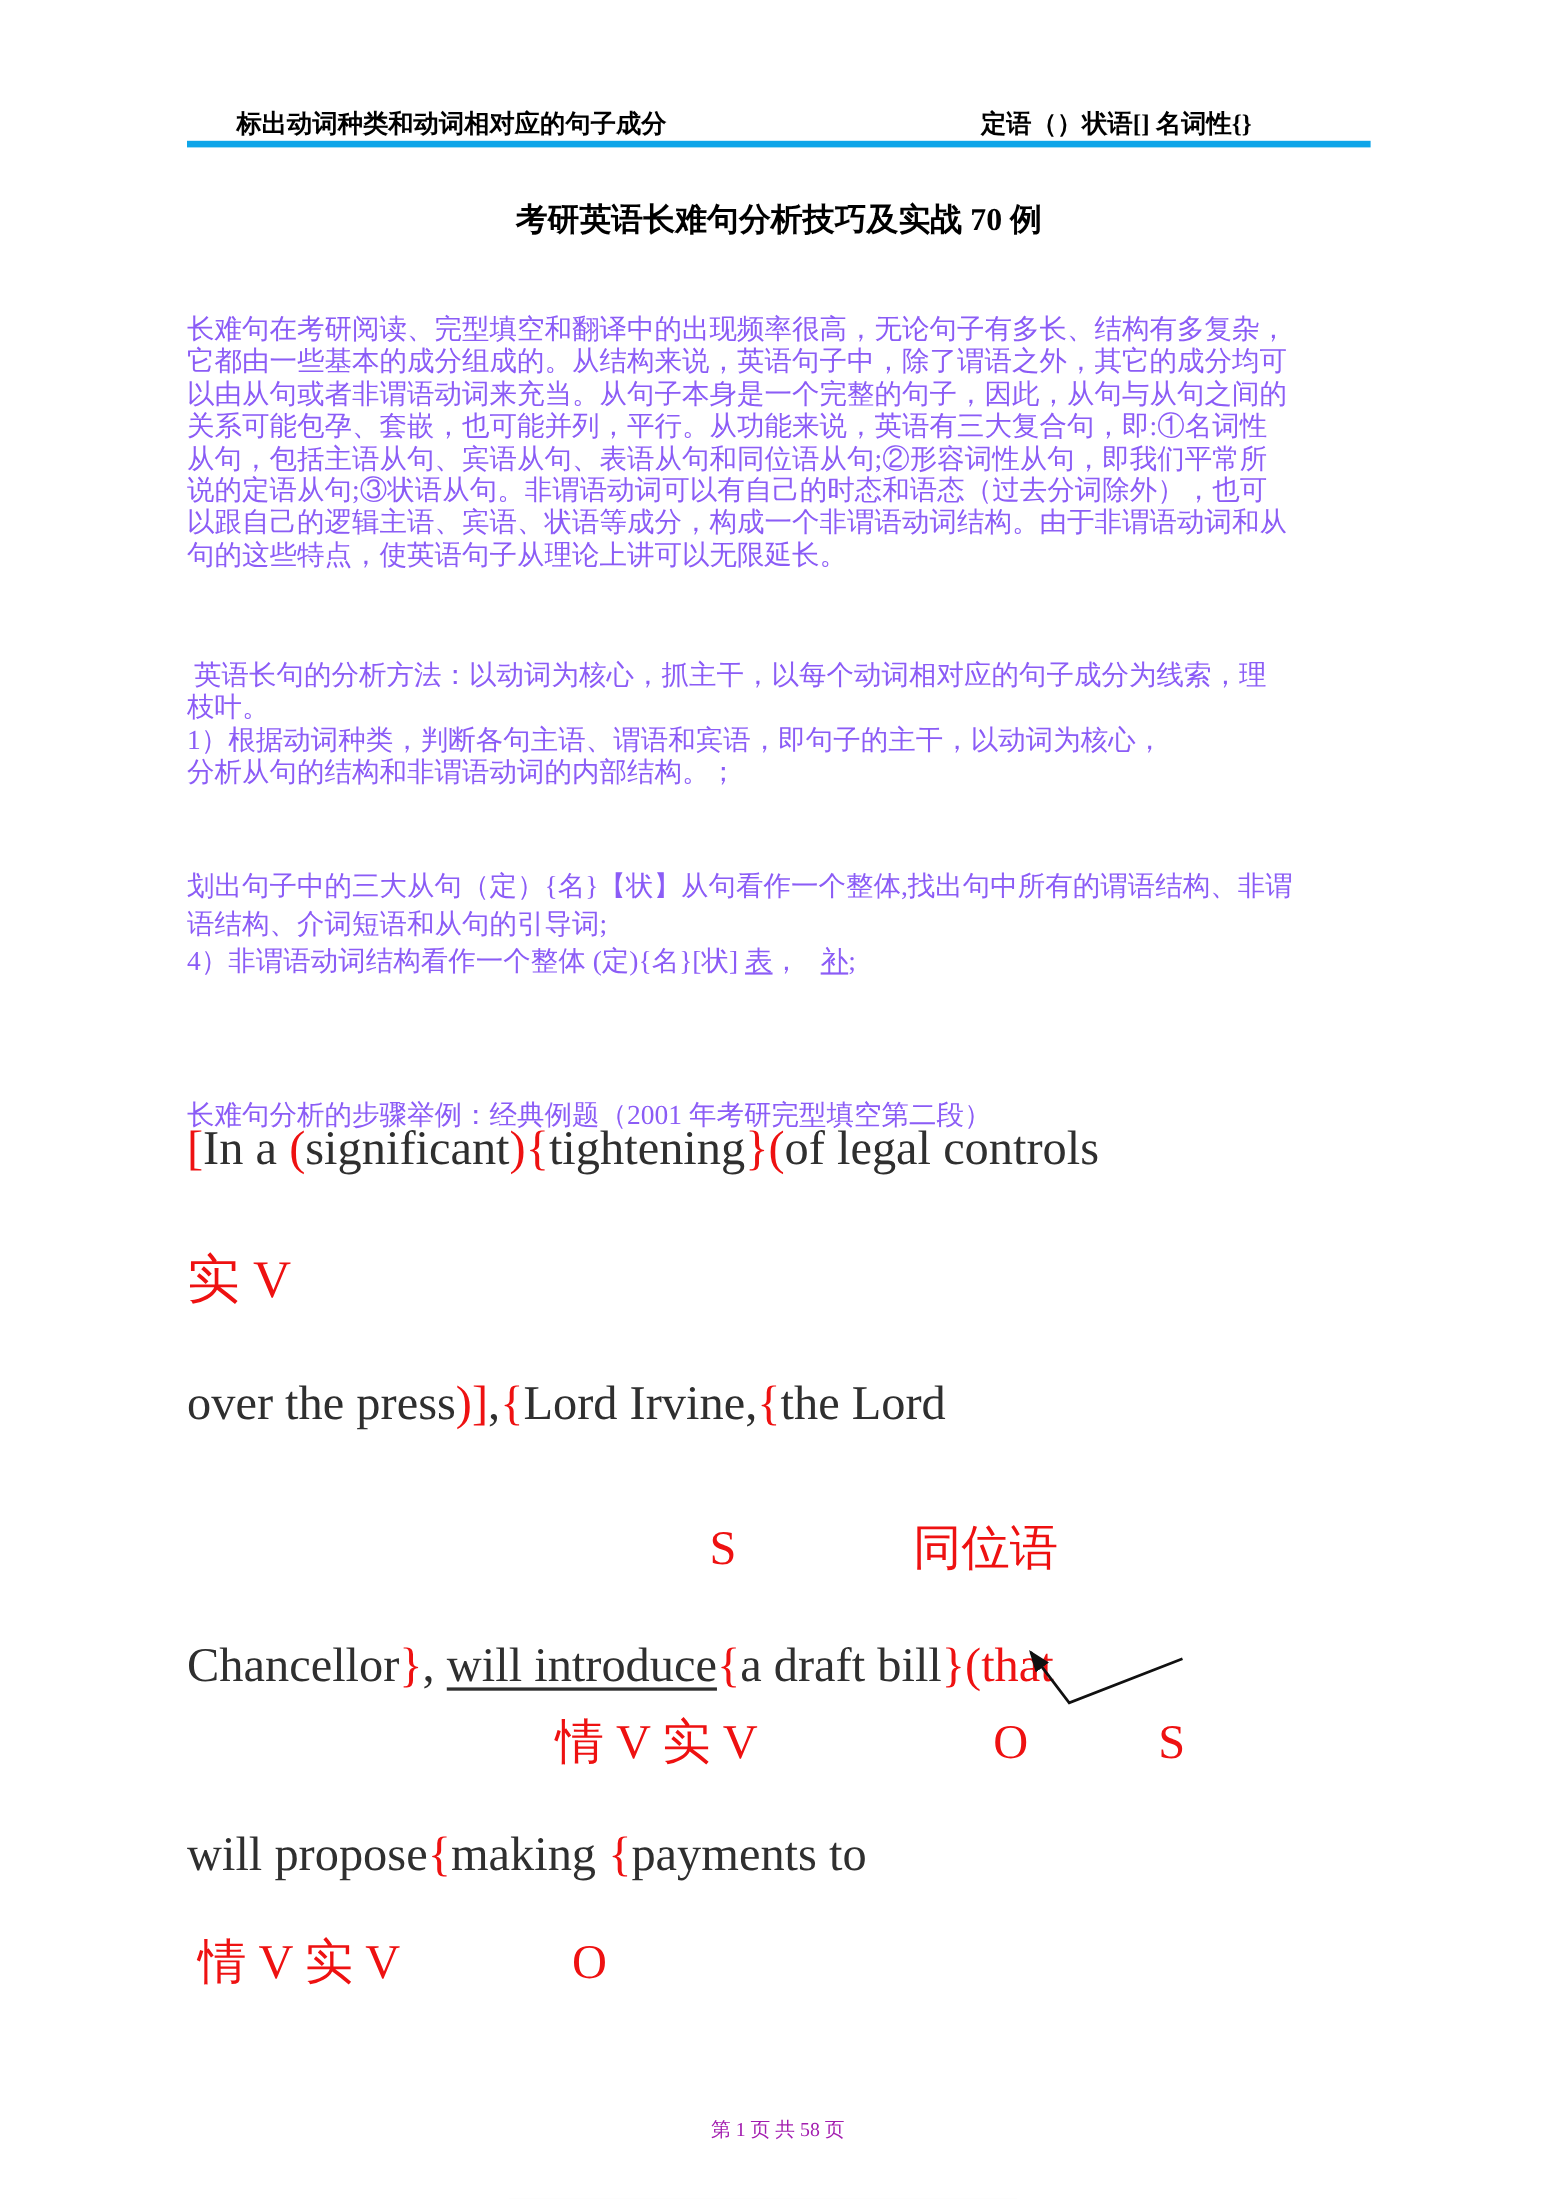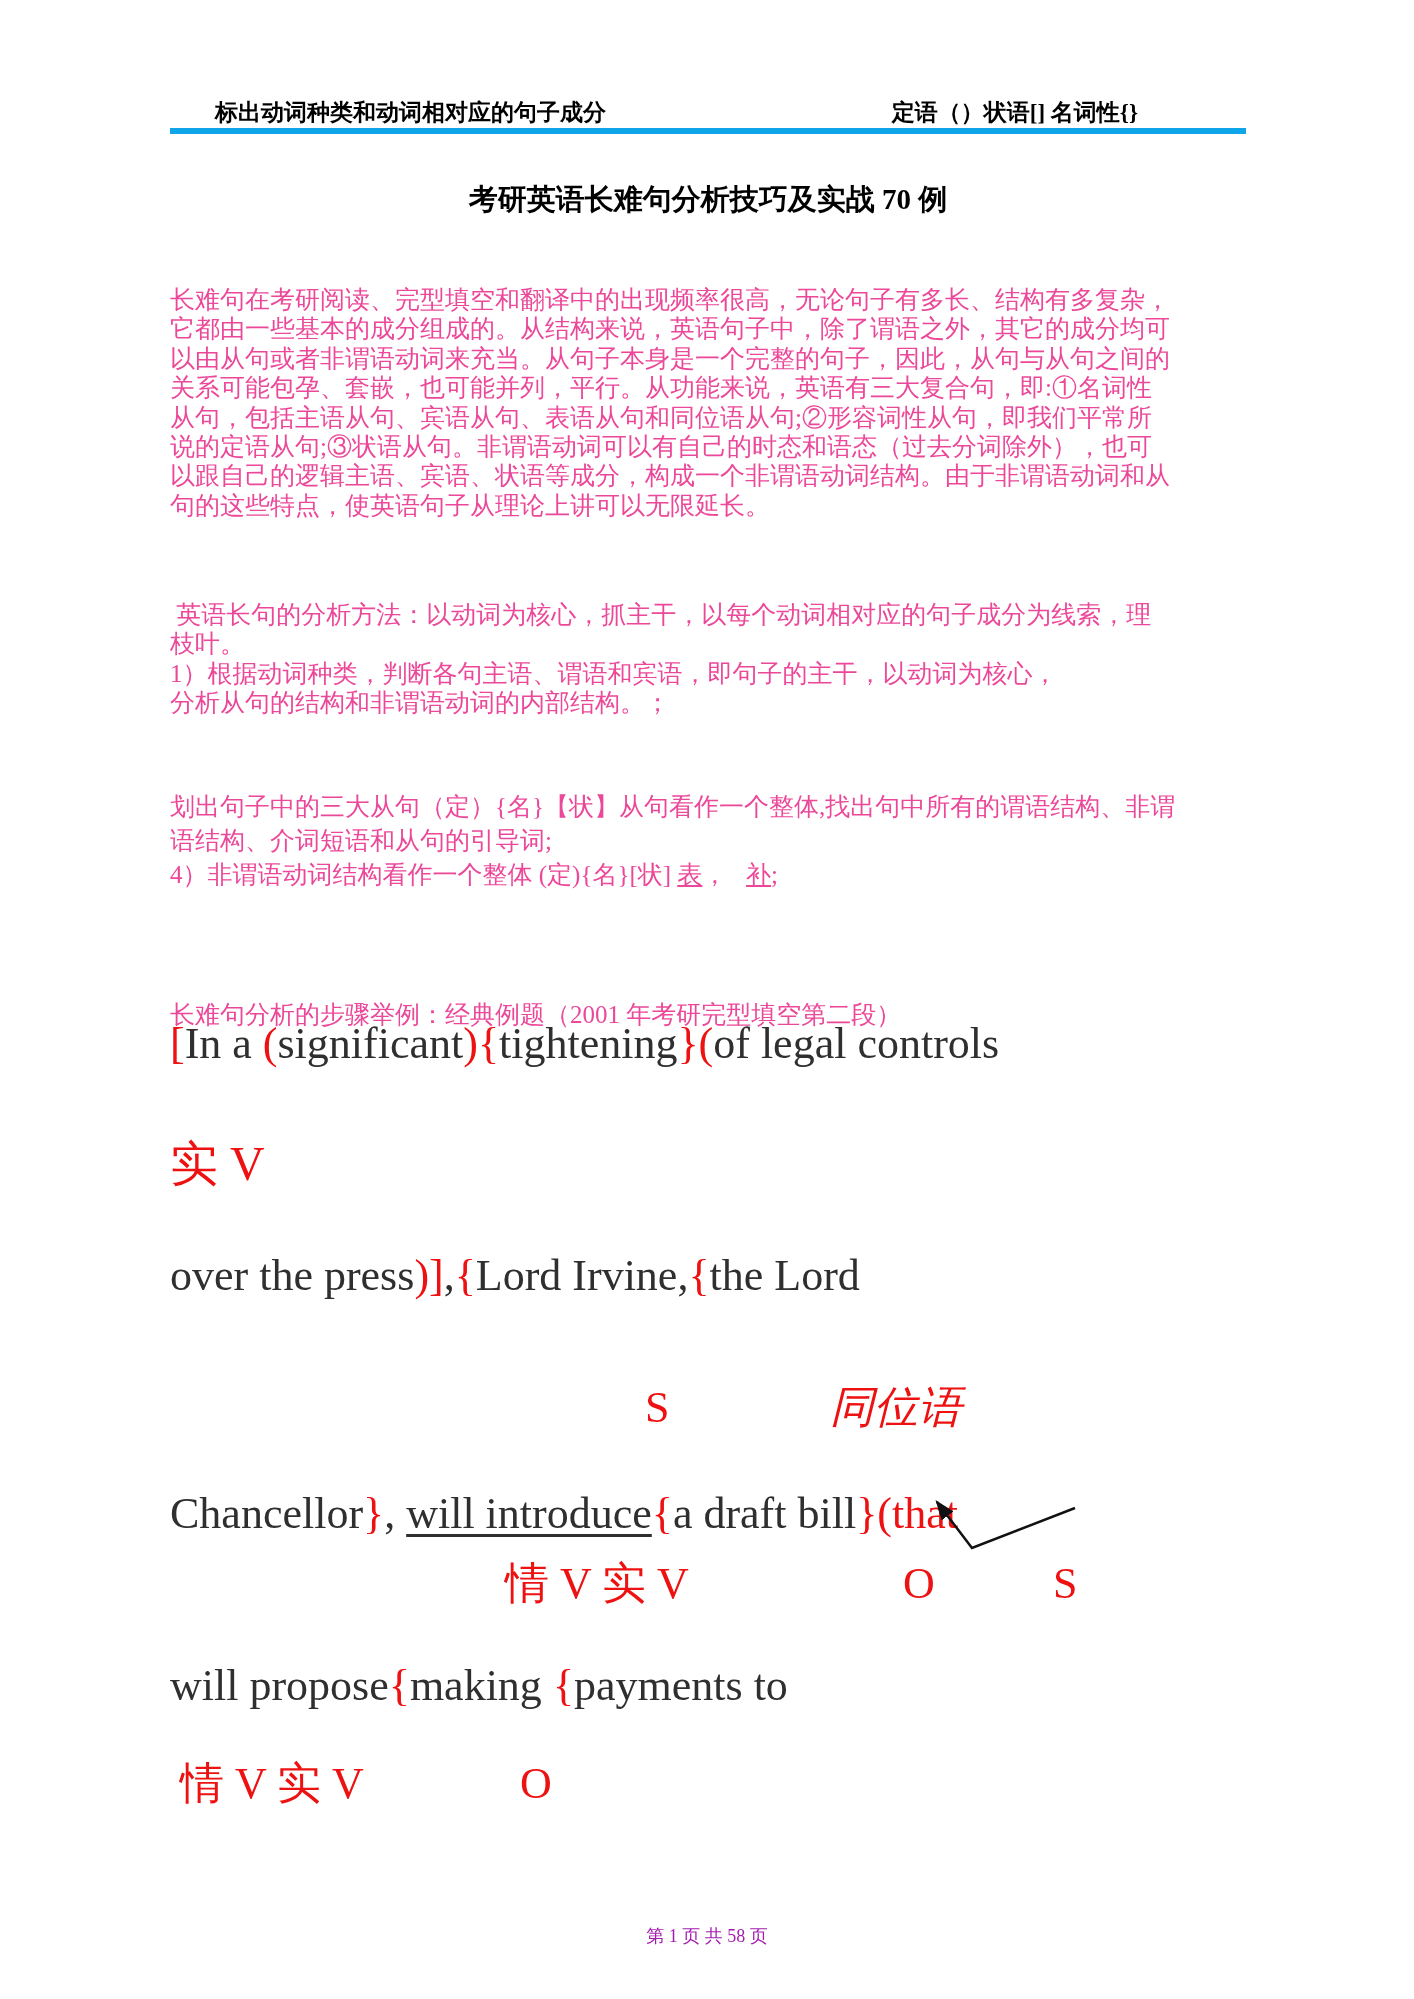--- a/index.html
+++ b/index.html
@@ -21,21 +21,21 @@
   }
   .header-left{padding-left:45px;}
   .header-right{padding-right:108px;}
   .title{
     position:absolute;left:170px;top:180px;width:1076px;
     text-align:center;font-size:29px;font-weight:bold;color:#000;
     white-space:pre;
   }
   .para{
     position:absolute;left:170px;width:1090px;
-    font-size:25px;line-height:29.4px;color:#ec4899;
+    font-size:25px;line-height:29.4px;color:#8b5cf6;
     white-space:pre;
   }
   #p1{top:285px;}
   #p2{top:600px;}
   #p3{top:790px;line-height:34px;}
   #p4{top:976px;margin-top:24px;}
   .u{text-decoration:underline;}
   .red{color:#ee1111;}
   .bigline{
     position:absolute;left:170px;
@@ -48,21 +48,21 @@
   #bl5{top:1486px;}
   #bl7{top:1658px;}
   .bigline .u{text-decoration-thickness:3px;text-underline-offset:6px;}
   .ann{
     position:absolute;
     font-size:44px;line-height:55px;color:#ee1111;
     white-space:pre;
   }
   #ann-shiv{left:170px;top:1136px;font-size:48px;}
   #ann-s1{left:645px;top:1380px;}
-  #ann-twy{left:830px;top:1380px;font-style:italic;}
+  #ann-twy{left:830px;top:1380px;}
   #ann-qvsv1{left:505px;top:1556px;}
   #ann-o1{left:903px;top:1556px;}
   #ann-s2{left:1053px;top:1556px;}
   #ann-qvsv2{left:180px;top:1756px;}
   #ann-o2{left:520px;top:1756px;}
   .arrow-svg{position:absolute;left:900px;top:1485px;}
   .footer{
     position:absolute;left:0;top:1924px;width:100%;
     text-align:center;font-size:18px;color:#a21caf;
     white-space:pre;

